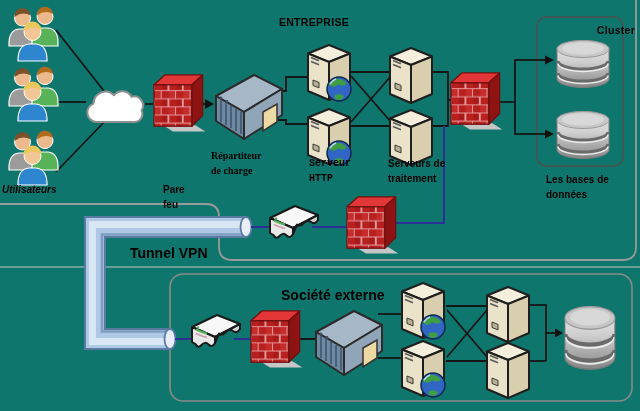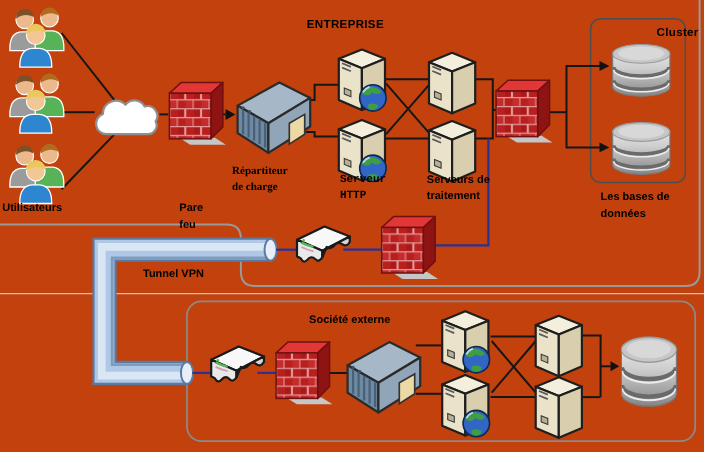--- a/index.html
+++ b/index.html
@@ -1,22 +1,22 @@
 <!DOCTYPE html>
 <html><head>
 <meta charset="utf-8">
 <style>
   html,body{margin:0;padding:0;background:#fff;}
-  #stage{position:relative;width:640px;height:411px;background:#c2410c;overflow:hidden;
+  #stage{position:relative;width:640px;height:411px;background:#0f766e;overflow:hidden;
          font-family:"Liberation Sans",sans-serif;}
   #stage svg{position:absolute;left:0;top:0;}
   .lbl{position:absolute;font:bold 10px "Liberation Sans",sans-serif;color:#000;
        white-space:pre-line;line-height:1.45;}
   .zone-title{font-size:10.5px;letter-spacing:.3px;}
-  .big{font-size:10px;}
+  .big{font-size:14px;}
 </style>
 </head>
 <body>
 
 <div id="stage">
 
 <svg width="640" height="411" viewBox="0 0 640 411">
   <defs>
     <linearGradient id="dbGrad" x1="0" y1="0" x2="0" y2="1">
       <stop offset="0" stop-color="#f0f0f0"></stop>
@@ -192,21 +192,21 @@
   <use href="#db" transform="translate(564,306) scale(0.96,1.33)"></use>
 </svg>
 
 <div class="lbl zone-title" style="left:254px;top:15px;width:120px;text-align:center;">ENTREPRISE</div>
 
 <div class="lbl zone-title" style="left:537px;top:23px;width:86px;text-align:center;margin-left:36px;">Cluster</div>
 
 <div class="lbl" style="left:163px;top:146px;margin-top:37px;">Pare
 feu</div>
 
-<div class="lbl" style="left:2px;top:183px;">Utilisateurs</div>
+<div class="lbl" style="left:2px;top:183px;font-style:italic;">Utilisateurs</div>
 
 <div class="lbl" style="left:211px;top:149px;font-family:Liberation Serif, serif;">Répartiteur
 de charge</div>
 
 <div class="lbl" style="left:309px;top:157px;font-family:Liberation Mono, monospace;">Serveur
 HTTP</div>
 
 <div class="lbl" style="left:546px;top:173px;">Les bases de
 données</div>
 

